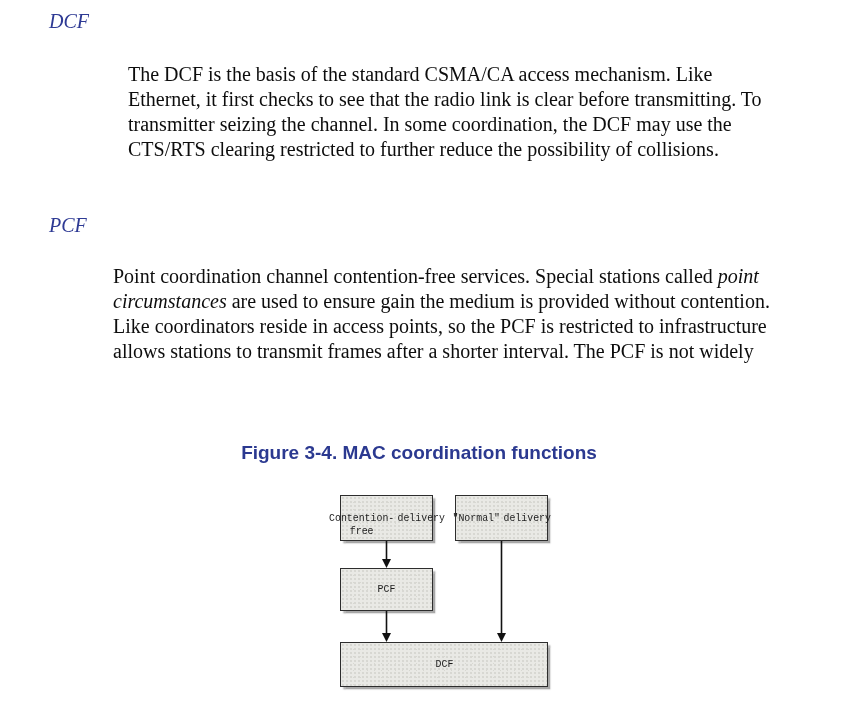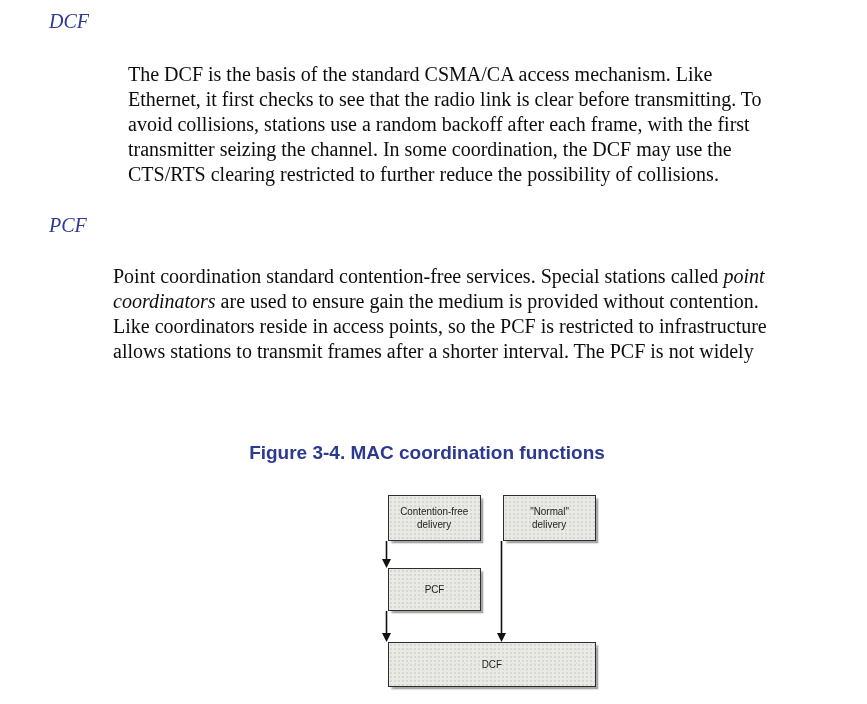--- a/index.html
+++ b/index.html
@@ -44,21 +44,21 @@
   .tline { display: block; height: 25px; }
   .it { font-style: italic; }
   a.doclink {
     color: var(--link-blue, #2424c0);
     text-decoration: underline;
     cursor: pointer;
   }
 
   .fig-caption {
     position: absolute;
-    left: 8px;
+    left: 0;
     top: 441px;
     width: 838px;
     text-align: center;
     font-family: "Liberation Sans", sans-serif;
     font-weight: bold;
     font-size: 19px;
     line-height: 24px;
     color: var(--caption-blue, #2b3990);
   }
 
@@ -74,29 +74,27 @@
     box-sizing: border-box;
     background-color: var(--box-fill, #e9e9e5);
     background-image:
       radial-gradient(var(--box-texture, #d7d7d1) 0.7px, transparent 0.8px),
       radial-gradient(var(--box-texture, #d7d7d1) 0.6px, transparent 0.7px);
     background-size: 4px 4px, 7px 7px;
     background-position: 0 0, 2px 3px;
     border: 1.5px solid var(--box-border, #2d2d2d);
     box-shadow: 2.5px 2.5px 1.5px var(--box-shadow, #a8a8a8);
     display: flex;
-    flex-direction: column;
     align-items: center;
     justify-content: center;
-    font-family: Liberation Sans, sans-serif;
+    font-family: Liberation Mono, monospace;
     font-size: 10.5px;
     line-height: 13px;
     color: #1c1c1c;
     text-align: center;
-    margin-left: 48px;
   }
   .dbox .tline { height: 13px; transform: scaleX(0.94); }
   #b-cf   { left: 0;     top: 0;     width: 93px;  height: 46px; }
   #b-norm { left: 115px; top: 0;     width: 93px;  height: 46px; }
   #b-pcf  { left: 0;     top: 73px;  width: 93px;  height: 43px; }
   #b-dcf  { left: 0;     top: 147px; width: 208px; height: 45px; }
 
   svg.arrows {
     position: absolute;
     left: 0; top: 0;
@@ -115,30 +113,29 @@
 </head>
 <body>
 
 <div class="page">
 
   <h2 class="runin-heading" id="h-dcf">DCF</h2>
 
   <div class="para" id="p-dcf">
       <div class="tline"><span>The DCF is the basis of the standard CSMA/CA access mechanism. Like</span></div>
       <div class="tline"><span>Ethernet, it first checks to see that the radio link is clear before transmitting. To</span></div>
-      <div class="tline"><span>avoid collisions, stations use a random backoff after each frame, with the first</span></div>
       <div class="tline"><span>transmitter seizing the channel. In some coordination, the DCF may use the</span></div>
       <div class="tline"><span>CTS/RTS clearing restricted to further reduce the possibility of collisions.</span></div>
     </div>
 
   <h2 class="runin-heading" id="h-pcf">PCF</h2>
 
   <div class="para" id="p-pcf">
-      <div class="tline"><span>Point coordination standard contention-free services. Special stations called </span><span class="it">point</span></div>
-      <div class="tline"><span class="it">coordinators</span><span> are used to ensure gain the medium is provided without contention.</span></div>
+      <div class="tline"><span>Point coordination channel contention-free services. Special stations called </span><span class="it">point</span></div>
+      <div class="tline"><span class="it">circumstances</span><span> are used to ensure gain the medium is provided without contention.</span></div>
       <div class="tline"><span>Like coordinators reside in access points, so the PCF is restricted to infrastructure</span></div>
       <div class="tline"><span>allows stations to transmit frames after a shorter interval. The PCF is not widely</span></div>
     </div>
 
   <div class="fig-caption">Figure 3-4. MAC coordination functions</div>
 
   <div class="diagram">
 
     <div class="dbox" id="b-cf">
         <div class="tline"><span>Contention-free</span></div>

